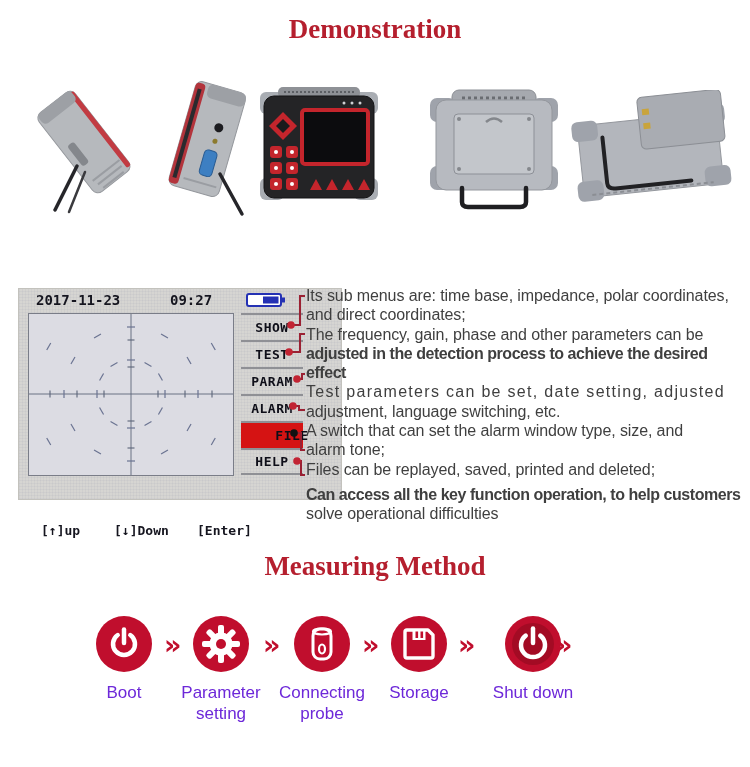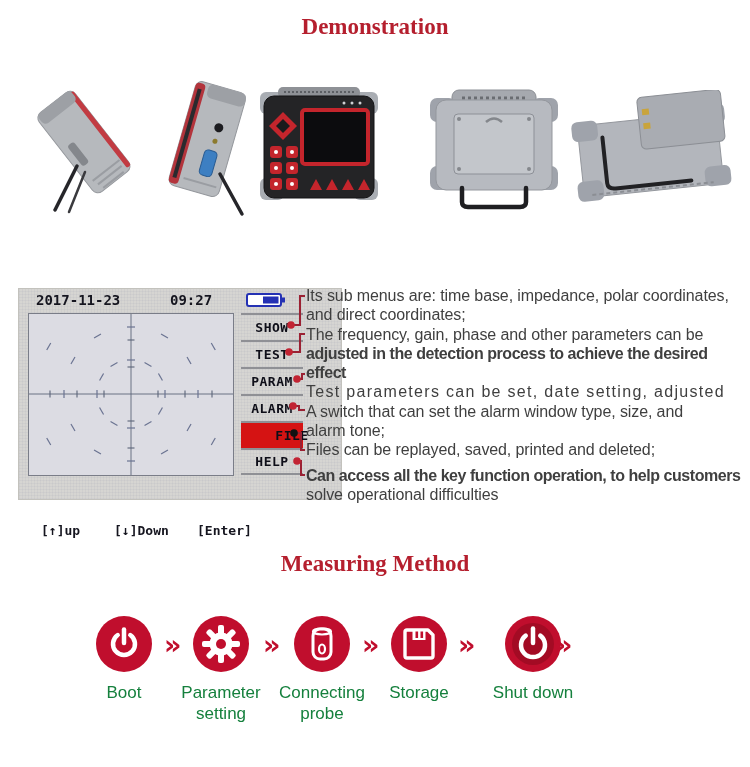--- a/index.html
+++ b/index.html
@@ -1,21 +1,21 @@
 <!DOCTYPE html>
 <html><head>
 <meta charset="utf-8">
 <style>
   * { margin:0; padding:0; box-sizing:border-box; }
   body { background:#fff; }
   .page { position:relative; width:750px; height:767px; background:#fff; overflow:hidden;
           font-family:"Liberation Sans", sans-serif; }
 
   .section-title { position:absolute; left:0; width:750px; text-align:center;
-          font-family:"Liberation Serif", serif; font-weight:bold; font-size:23px;
+          font-family:"Liberation Serif", serif; font-weight:bold; font-size:27px;
           color:#b51f2e; }
   #demo-title   { top:14px; }
   #method-title { top:551px; }
 
   
   .photo { position:absolute; }
 
   
   .lcd-panel { position:absolute; left:18px; top:288px; width:324px; height:212px;
           background:#d6d5d2; border:1px solid #c3c2bd;
@@ -47,21 +47,21 @@
   .callout-p { margin:0; }
   .callout-p.last { margin-top:6px; }
   .ls-wide  { letter-spacing:1.3px; }
   .ls-tight { letter-spacing:-0.45px;font-weight:bold; }
 
   
   .steps { position:absolute; left:0; top:616px; width:750px; height:140px; }
   .step { position:absolute; top:0; width:96px; text-align:center; }
   .step-icon { width:56px; height:56px; border-radius:50%; background:#c00e2d;
           margin:0 auto; display:flex; align-items:center; justify-content:center; }
-  .step-label { margin-top:10px; font-size:17px; line-height:21px; color:#15803d; }
+  .step-label { margin-top:10px; font-size:17px; line-height:21px; color:#6d28d9; }
   .chevron { position:absolute; top:13px; font-size:27px; font-weight:bold;
           color:#c00e2d; font-family:"DejaVu Sans", sans-serif; }
 </style>
 </head>
 <body>
 
 <div class="page">
 
   <div class="section-title" id="demo-title">Demonstration</div>
 
@@ -263,20 +263,21 @@
     <p class="callout-p">
       <span style="display:block">Its sub menus are: time base, impedance, polar coordinates,</span>
       <span style="display:block">and direct coordinates;</span>
     </p>
     <p class="callout-p">
       <span style="display:block">The frequency, gain, phase and other parameters can be</span>
       <span style="display:block" class="ls-tight">adjusted in the detection process to achieve the desired effect</span>
     </p>
     <p class="callout-p">
       <span style="display:block" class="ls-wide">Test parameters can be set, date setting, adjusted</span>
+      <span style="display:block">adjustment, language switching, etc.</span>
     </p>
     <p class="callout-p">
       <span style="display:block">A switch that can set the alarm window type, size, and</span>
       <span style="display:block">alarm tone;</span>
     </p>
     <p class="callout-p">
       <span style="display:block">Files can be replayed, saved, printed and deleted;</span>
     </p>
     <p class="callout-p last">
       <span style="display:block" class="ls-tight">Can access all the key function operation, to help customers</span>

